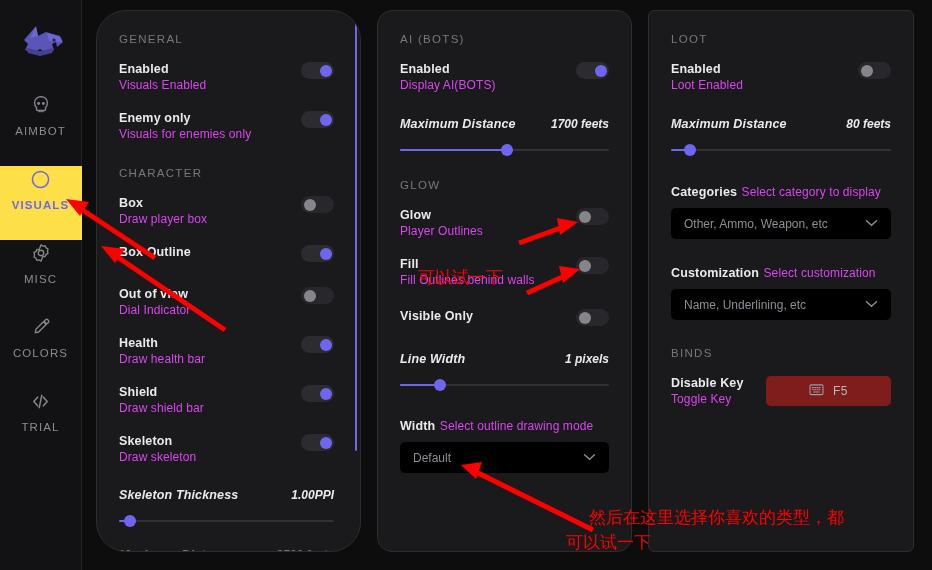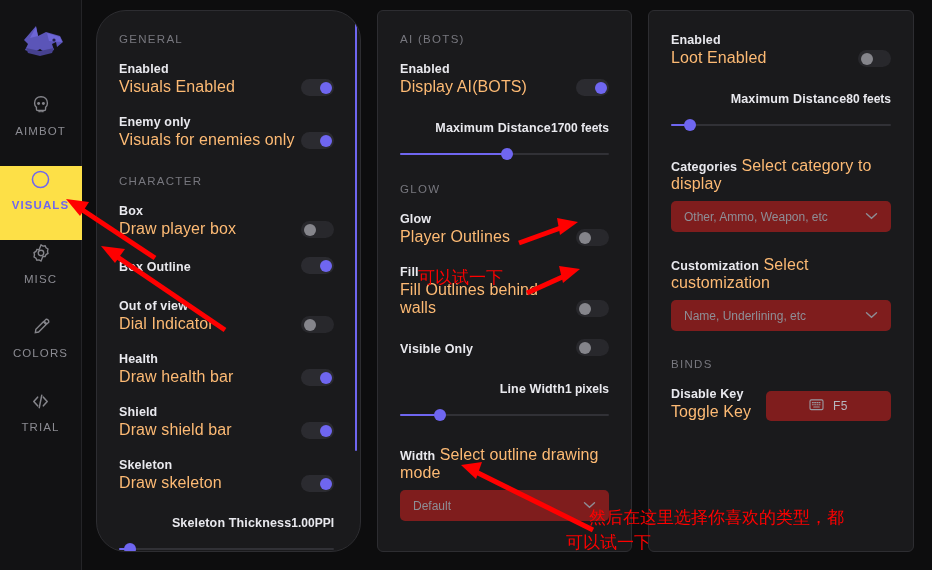--- a/index.html
+++ b/index.html
@@ -29,57 +29,57 @@
   .navitem.active{background:#fde047;}
   .navitem.active .lbl{color:#6f66f0;font-weight:700;}
 
   
   .panel{
     position:absolute;top:10px;
     background:#1a1a1c;border:1px solid #2d2d31;border-radius:6px;
     overflow:hidden;box-sizing:border-box;
   }
   #panel-visuals{left:96px;width:265px;height:542px;border-radius:30px;}
-  #panel-ai{left:377px;width:255px;height:542px;}
+  #panel-ai{left:377px;width:255px;height:542px;border-radius:15px;}
   #panel-loot{left:648px;width:266px;height:542px;}
   .panel-inner{padding:22px 22px 0 22px;position:relative;}
   #panel-visuals .panel-inner{padding-right:26px;}
 
   .sec-head{
     font-size:11.5px;letter-spacing:1.3px;color:#77777e;
     font-weight:400;margin:0 0 17px 0;
   }
   .sec-head.gap{margin-top:26px;}
 
   
-  .row{display:flex;align-items:flex-end;justify-content:space-between;margin-bottom:19px;}
+  .row{display:flex;align-items:flex-start;justify-content:space-between;margin-bottom:19px;}
   .row .txt{display:flex;flex-direction:column;gap:2px;}
   .ttl{font-size:12.5px;color:#e9e9ee;font-weight:700;letter-spacing:.15px;}
-  .sub{font-size:16px;color:#fdba74;font-weight:400;letter-spacing:.1px;}
+  .sub{font-size:12px;color:#d946ef;font-weight:400;letter-spacing:.1px;}
 
   
   .toggle{width:33px;height:17px;border-radius:9px;background:#28282c;
           position:relative;flex:0 0 auto;cursor:pointer;}
   .toggle .knob{position:absolute;top:2.5px;left:2.5px;width:12px;height:12px;
           border-radius:50%;background:#85858b;}
   .toggle.on{background:#2b2b30;}
   .toggle.on .knob{left:18.5px;background:#6f66f0;}
 
   
-  .slabel{display:flex;align-items:baseline;justify-content:flex-end;margin-bottom:12px;}
+  .slabel{display:flex;align-items:baseline;justify-content:space-between;margin-bottom:12px;font-style:italic;}
   .slabel .ttl{font-size:12.5px;}
   .sval{font-size:12px;color:#e9e9ee;font-weight:700;}
   .slider{position:relative;height:14px;margin-bottom:20px;}
   .strack{position:absolute;top:6px;left:0;right:0;height:2px;background:#313136;border-radius:1px;}
   .sfill{position:absolute;top:6px;left:0;height:2px;background:#6f66f0;border-radius:1px;}
   .sknob{position:absolute;top:1px;width:12px;height:12px;border-radius:50%;background:#6f66f0;}
 
   
   .drop{
-    height:31px;background:#7f1d1d;border-radius:5px;
+    height:31px;background:#000000;border-radius:5px;
     display:flex;align-items:center;justify-content:space-between;
     padding:0 13px;margin-bottom:6px;cursor:pointer;
   }
   .drop .dval{font-size:12px;color:#8e8e96;}
   .drop .chev{color:#8e8e96;font-size:11px;line-height:1;}
   .lblgrp{margin-bottom:8px;}
 
   
   .kbtn{
     width:125px;height:30px;background:#7f1d1d;border-radius:5px;
@@ -354,20 +354,21 @@
             <path d="M1.5 1.8L6.5 6.2 11.5 1.8"></path>
           </svg>
       </span>
     </div>
   </div>
 </div>
 
 <div class="panel" id="panel-loot">
   <div class="panel-inner">
 
+    <div class="sec-head">LOOT</div>
 
     <div class="row" style="margin-bottom:25px">
       <span class="txt">
         <span class="ttl">Enabled</span>
         <span class="sub">Loot Enabled</span>
       </span>
       <span class="toggle">
           <span class="knob"></span>
         </span>
     </div>

